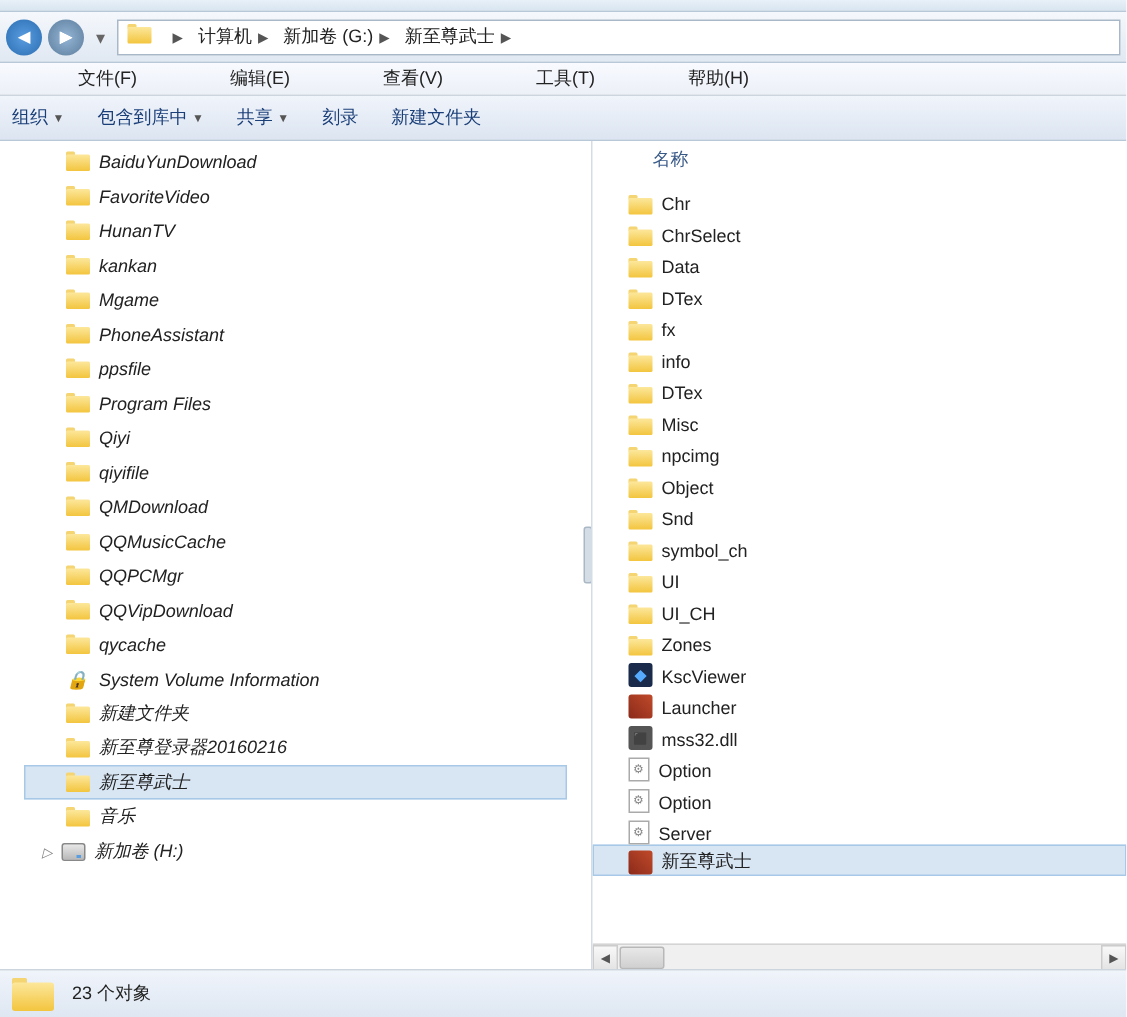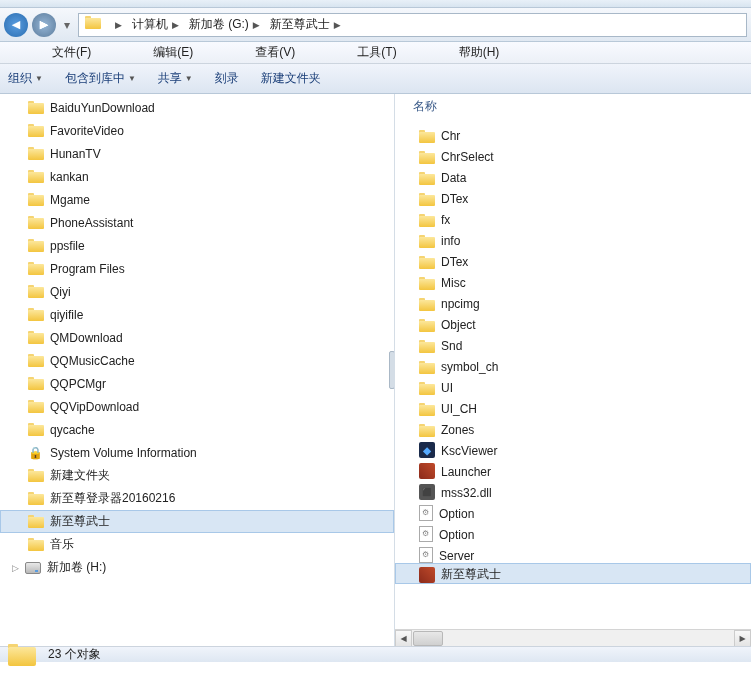--- a/index.html
+++ b/index.html
@@ -13,25 +13,25 @@
   .pathicon { width:18px; height:18px; margin:0 4px; }
   .crumb { padding: 2px 6px 2px 4px; display:flex; align-items:center; color:#222; }
   .crumb .sep { margin-left:4px; color:#555; font-size:9px; }
   .menubar { height:22px; background:linear-gradient(#f8faff,#ecf0f7); border-bottom:1px solid #ccd4de; display:flex; align-items:center; padding:0 4px; gap:14px; }
   .menubar span { color:#222;margin-left:48px; }
   .toolbar { height:30px; background:linear-gradient(#f0f4fb,#dce5f1); border-bottom:1px solid #b8c8d8; display:flex; align-items:center; padding:0 8px; gap:22px; }
   .toolbtn { color:#1a3e78; display:flex; align-items:center; gap:3px; }
   .toolbtn .dd { font-size:8px; color:#555; }
   .body { display:flex; height:552px; }
   .tree { width:395px; overflow:hidden; border-right:1px solid #d4dde6; position:relative; }
-  .tree-inner { padding:2px 0; }
+  .tree-inner { padding:2px 16px;font-style:italic; }
   .treerow { display:flex; align-items:center; height:23px; padding-left:28px; gap:6px; }
   .treerow.selected { background:#d8e6f4; border:1px solid #a8c8e8; padding-left:27px; height:23px; }
   .filepane { flex:1; position:relative; overflow:hidden; }
-  .colhdr { position:absolute; top:4px; left:18px; color:#3a5a88; }
+  .colhdr { position:absolute; top:4px; left:40px; color:#3a5a88; }
   .filelist { padding-top:28px; }
   .filerow { display:flex; align-items:flex-end; height:21px; padding-left:24px; gap:6px; }
   .filerow.sel { background:#d8e6f4; border:1px solid #a8c8e8; padding-left:23px; }
   .icon-folder { width:16px; height:13px; position:relative; }
   .icon-folder::before { content:""; position:absolute; top:0; left:0; width:6px; height:3px; background:#f5d472; border-radius:1px 1px 0 0; }
   .icon-folder::after { content:""; position:absolute; top:2px; left:0; width:16px; height:11px; background:linear-gradient(#fce79b,#f3c53f); border-radius:1px; }
   .icon-drive { width:16px; height:12px; background:linear-gradient(#e8e8e8,#b8b8b8); border-radius:2px; border:1px solid #888; position:relative; }
   .icon-drive::after { content:""; position:absolute; bottom:1px; right:2px; width:3px; height:2px; background:#5a9de0; }
   .icon-app1 { width:16px; height:16px; background:#1a2a4a; border-radius:2px; display:flex; align-items:center; justify-content:center; color:#5af; font-size:10px; font-weight:bold; }
   .icon-app2 { width:16px; height:16px; background:linear-gradient(45deg,#8b2a1a,#c04a2a); border-radius:2px; }
@@ -39,21 +39,21 @@
   .icon-cfg { width:14px; height:16px; background:#fff; border:1px solid #aaa; position:relative; }
   .icon-cfg::before { content:"⚙"; position:absolute; font-size:8px; left:2px; top:2px; color:#888;}
   .icon-lock { width:16px; height:16px; display:flex; align-items:center; justify-content:center; color:#d6a030; font-size:12px;}
   .icon-colorapp { width:16px; height:16px; background:linear-gradient(90deg,#e04030 0 33%,#30a050 33% 66%,#3060d0 66%); border-radius:2px;}
   .splitter { position:absolute; top:0; right:0; width:6px; height:100%; cursor:ew-resize; }
   .splitter::after { content:""; position:absolute; left:1px; top:50%; width:4px; height:36px; transform:translateY(-50%); background:#d4dde6; border:1px solid #aab8c6; border-radius:2px; }
   .hscroll { position:absolute; bottom:0; left:0; right:0; height:17px; background:#f0f0f0; border-top:1px solid #d4d4d4; display:flex; align-items:center; }
   .hscroll .arrow { width:17px; height:17px; background:linear-gradient(#f8f8f8,#e4e4e4); border:1px solid #ccc; display:flex; align-items:center; justify-content:center; font-size:8px; color:#555; }
   .hscroll .track { flex:1; position:relative; height:100%; }
   .hscroll .thumb { position:absolute; height:15px; top:1px; background:linear-gradient(#e8e8e8,#d0d0d0); border:1px solid #b8b8b8; border-radius:2px; }
-  .statusbar { height:16px; background:linear-gradient(#f0f4fb,#dee7f2); border-top:1px solid #ccd4de; display:flex; align-items:center; padding:0 8px; gap:12px; }
+  .statusbar { height:32px; background:linear-gradient(#f0f4fb,#dee7f2); border-top:1px solid #ccd4de; display:flex; align-items:center; padding:0 8px; gap:12px; }
   .statusbar .bigfolder { width:28px; height:22px; position:relative; }
   .statusbar .bigfolder::before { content:""; position:absolute; top:0; left:0; width:10px; height:4px; background:#f5d472; border-radius:1px 1px 0 0; }
   .statusbar .bigfolder::after { content:""; position:absolute; top:3px; left:0; width:28px; height:19px; background:linear-gradient(#fce79b,#f3c53f); border-radius:2px; }
   .txt { color:#222; white-space:nowrap; }
 </style>
 </head>
 <body>
 
 <div class="titlebar"></div>
 

